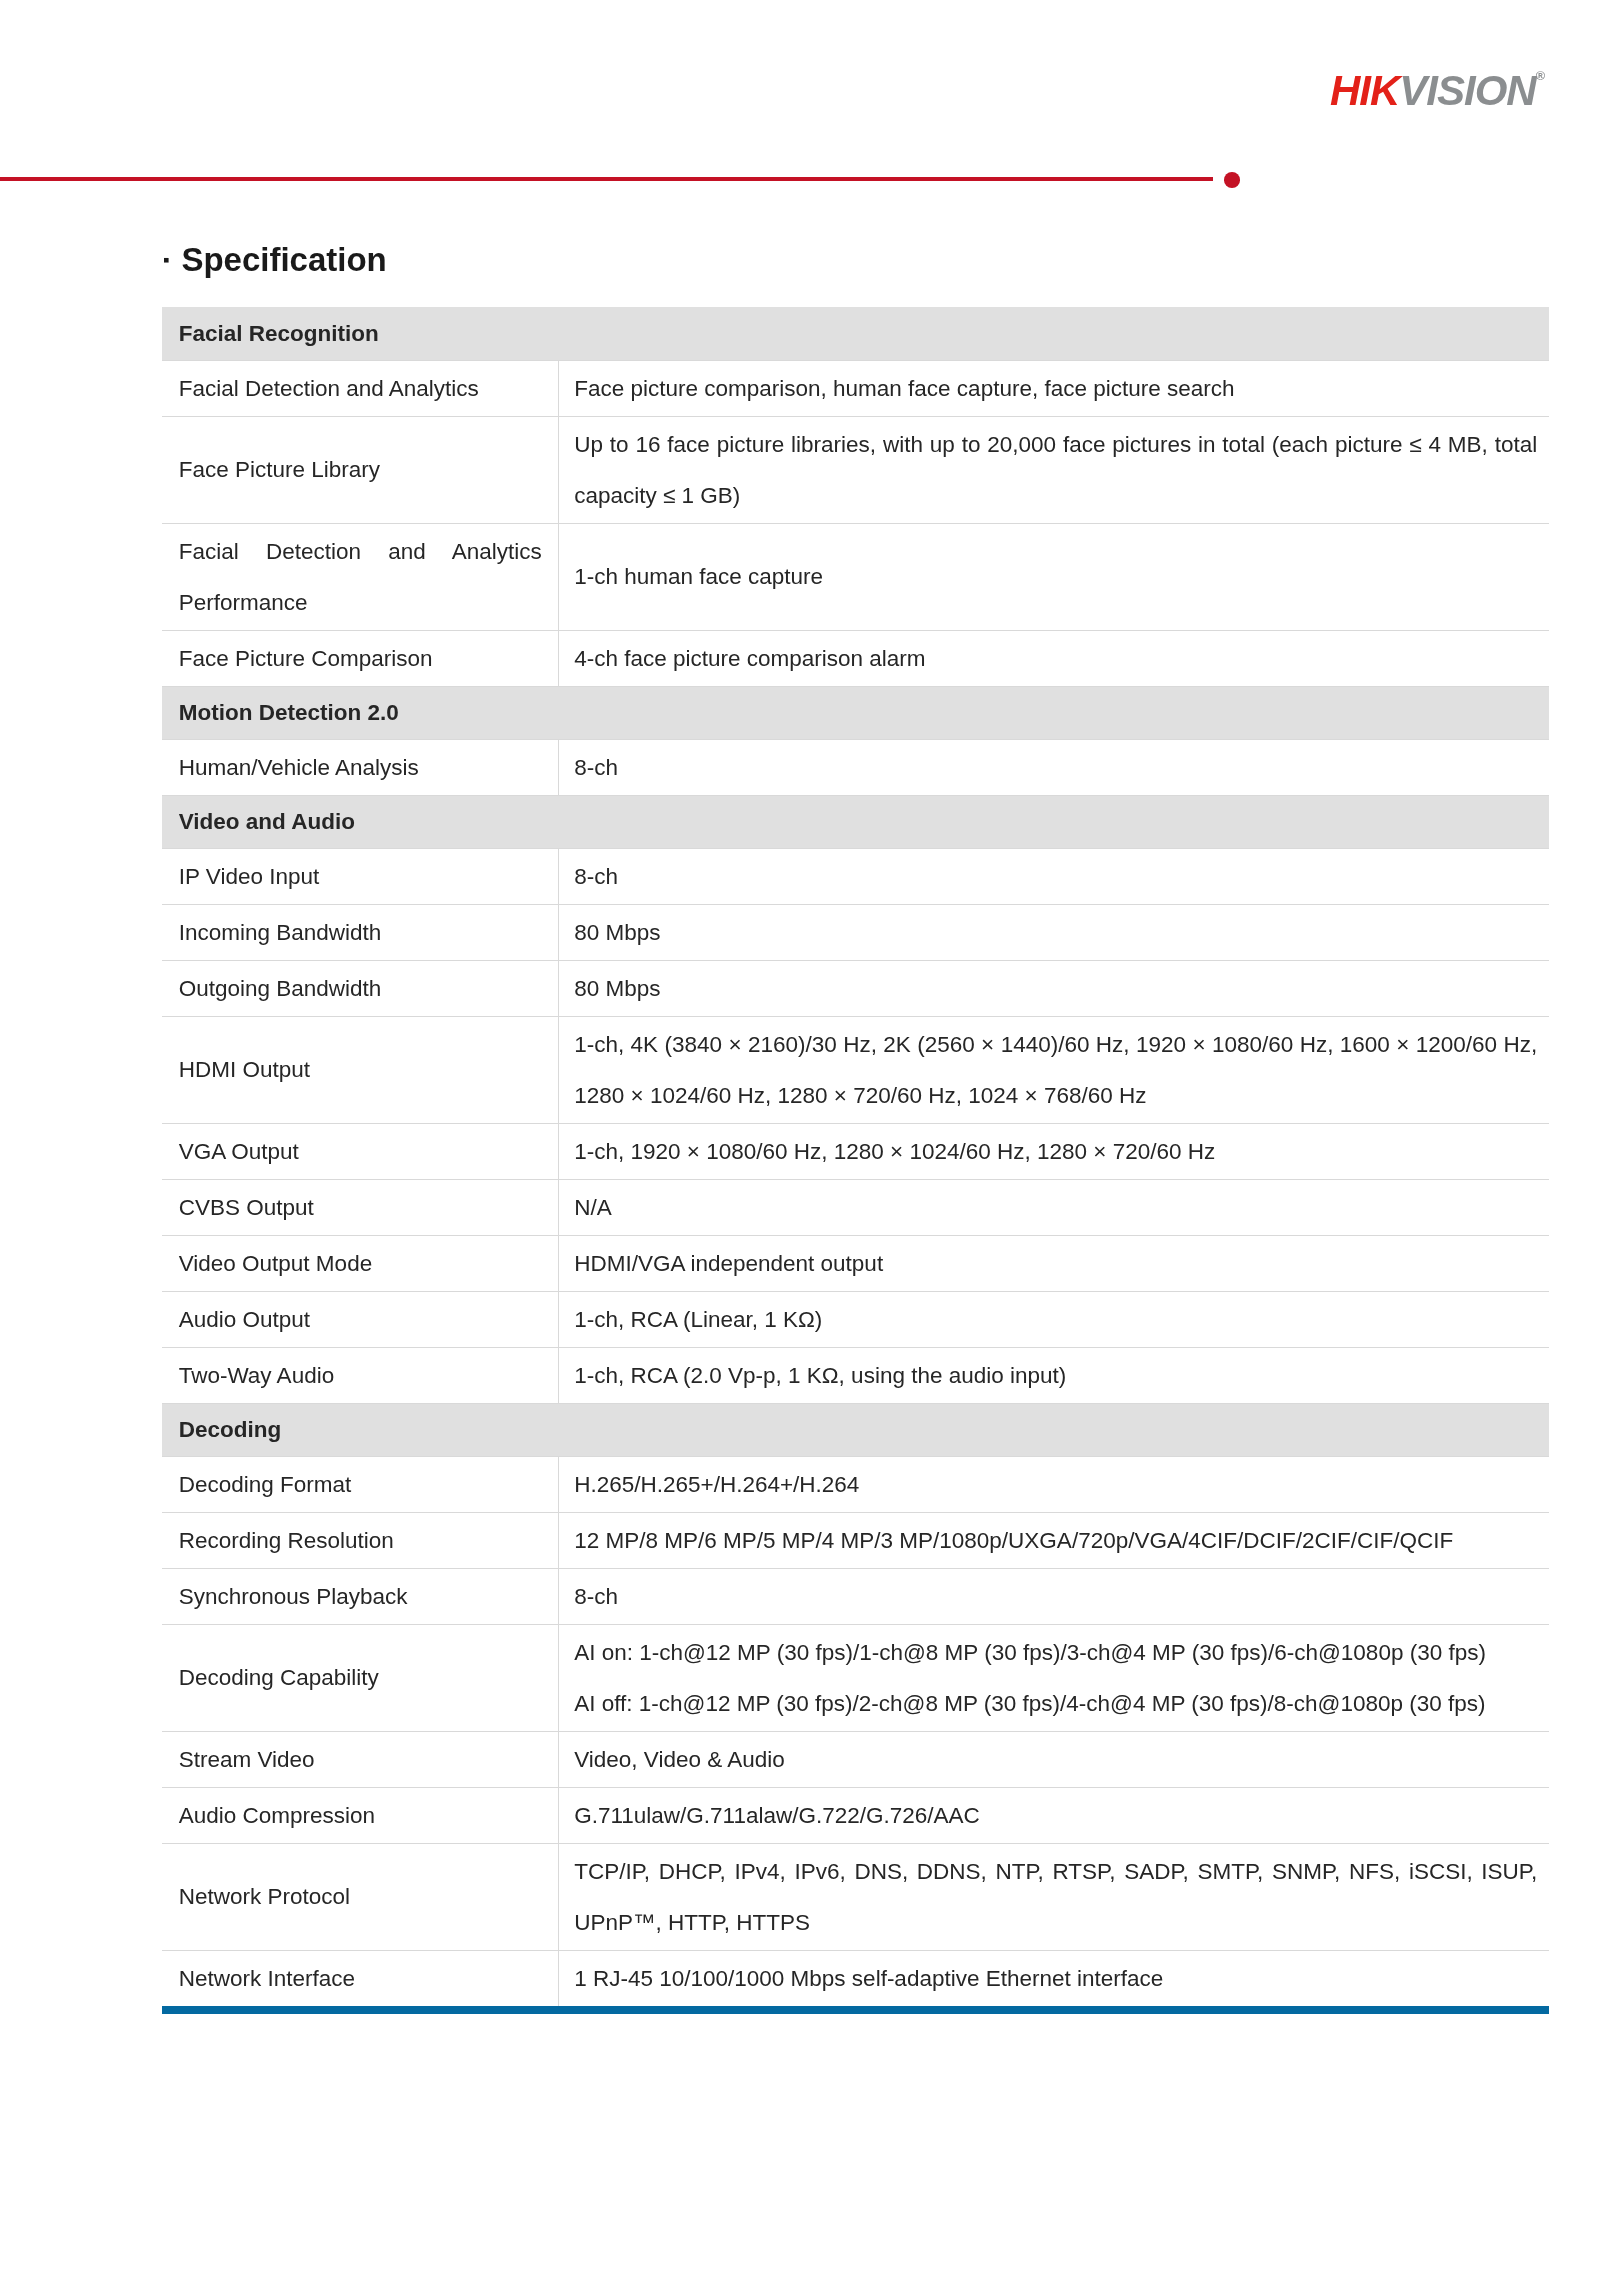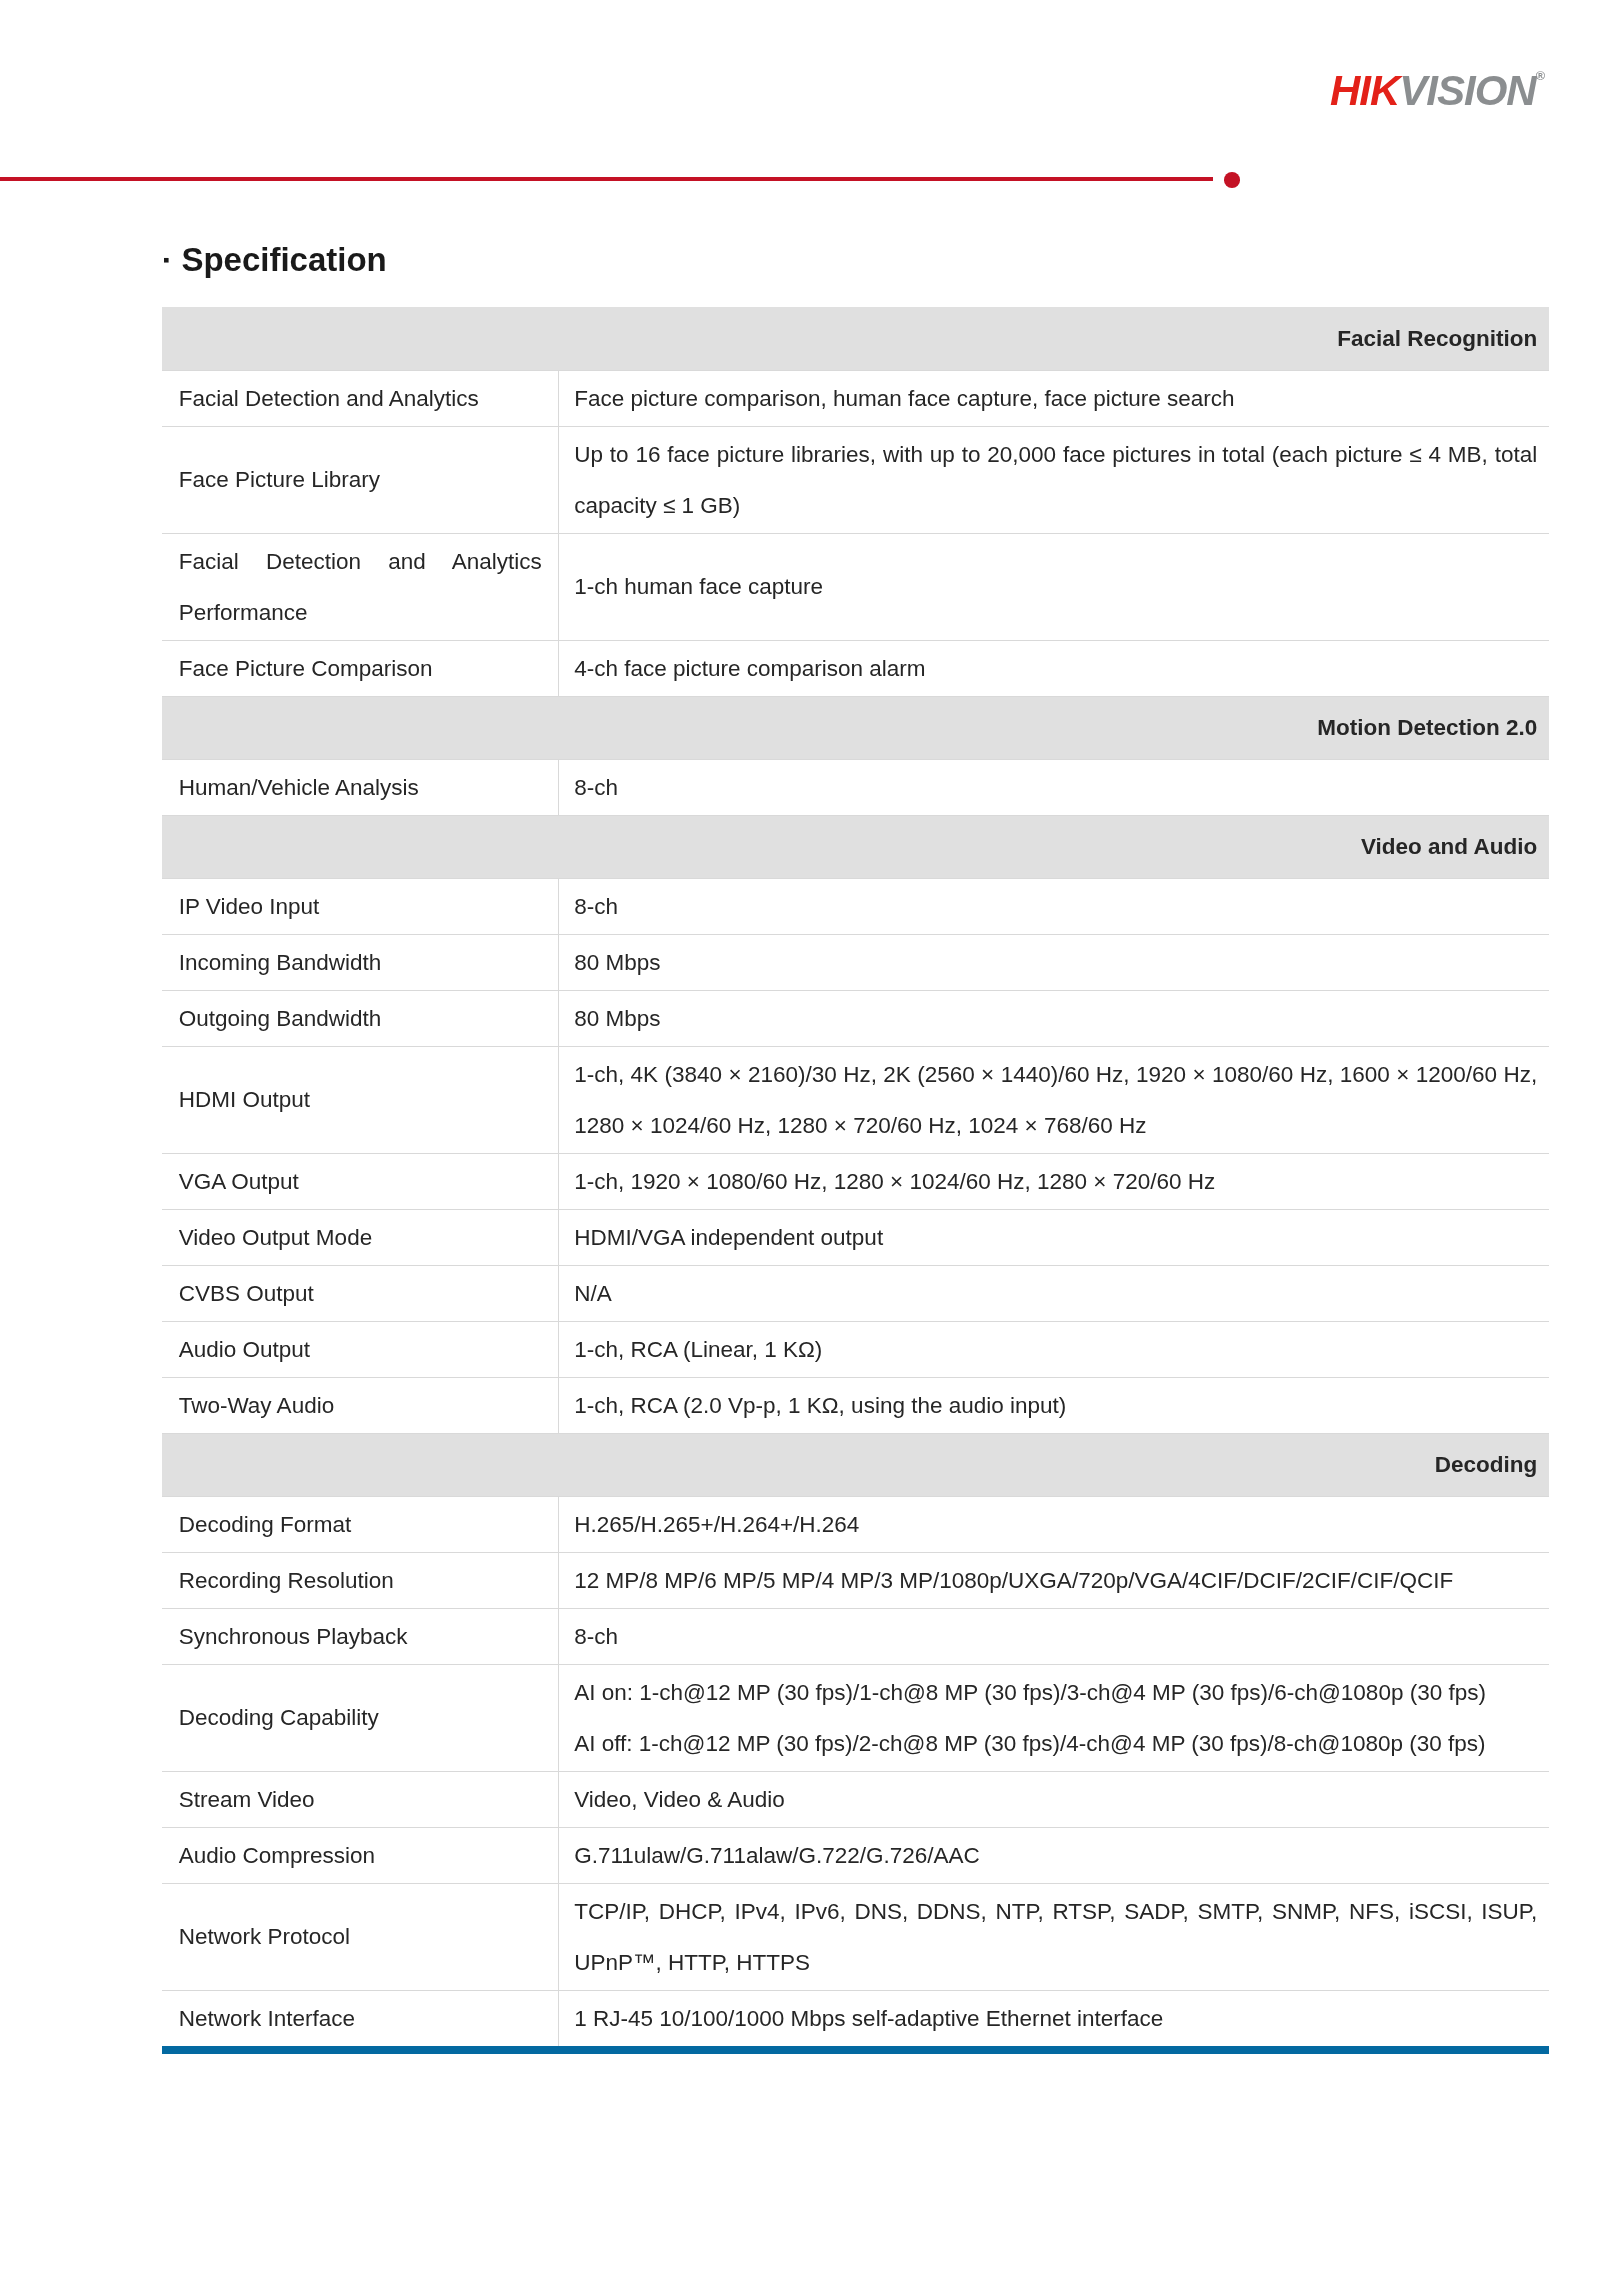--- a/index.html
+++ b/index.html
@@ -104,26 +104,25 @@
     padding: 2px 15.7px 2px 16.7px;
     text-align: justify;
   }
   td.val {
     padding: 2px 11.8px 2px 15.7px;
     text-align: justify;
   }
   td.band-cell {
     background: var(--band-gray);
     font-weight: bold;
-    height: 63px;
+    height: 53px;
     line-height: 53px;
     padding: 0 11.8px 0 16.7px;
     font-size: 22.5px;
     color: #1a1a1a;
-    text-align: right;
   }
 </style>
 </head>
 <body>
 
 <div class="page">
 
   <div class="logo">
     <span class="hik">HIK</span><span class="vision">VISION</span><span class="reg">®</span>
   </div>
@@ -184,26 +183,26 @@
         </tr>
         <tr>
           <td class="lbl">HDMI Output</td>
           <td class="val">1-ch, 4K (3840 × 2160)/30 Hz, 2K (2560 × 1440)/60 Hz, 1920 × 1080/60 Hz, 1600 × 1200/60 Hz, 1280 × 1024/60 Hz, 1280 × 720/60 Hz, 1024 × 768/60 Hz</td>
         </tr>
         <tr>
           <td class="lbl">VGA Output</td>
           <td class="val">1-ch, 1920 × 1080/60 Hz, 1280 × 1024/60 Hz, 1280 × 720/60 Hz</td>
         </tr>
         <tr>
+          <td class="lbl">CVBS Output</td>
+          <td class="val">N/A</td>
+        </tr>
+        <tr>
           <td class="lbl">Video Output Mode</td>
           <td class="val">HDMI/VGA independent output</td>
-        </tr>
-        <tr>
-          <td class="lbl">CVBS Output</td>
-          <td class="val">N/A</td>
         </tr>
         <tr>
           <td class="lbl">Audio Output</td>
           <td class="val">1-ch, RCA (Linear, 1 KΩ)</td>
         </tr>
         <tr>
           <td class="lbl">Two-Way Audio</td>
           <td class="val">1-ch, RCA (2.0 Vp-p, 1 KΩ, using the audio input)</td>
         </tr>
         <tr>

